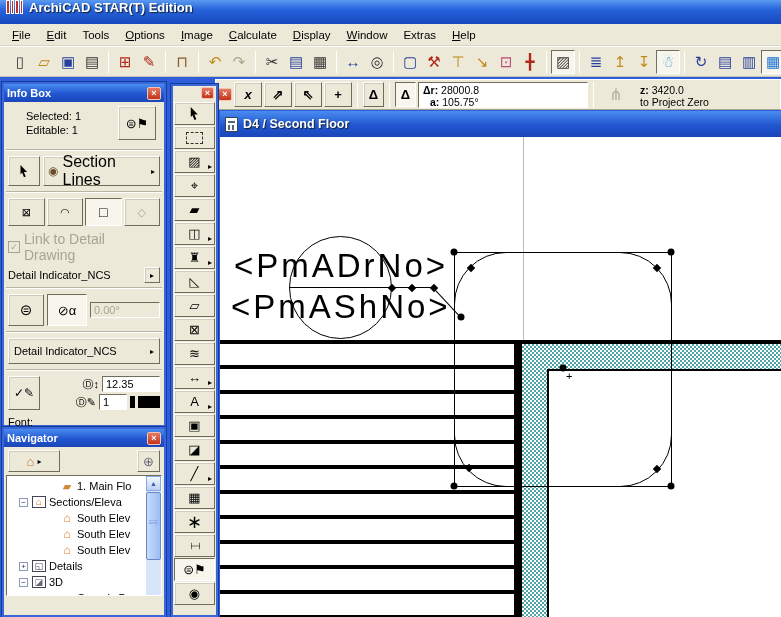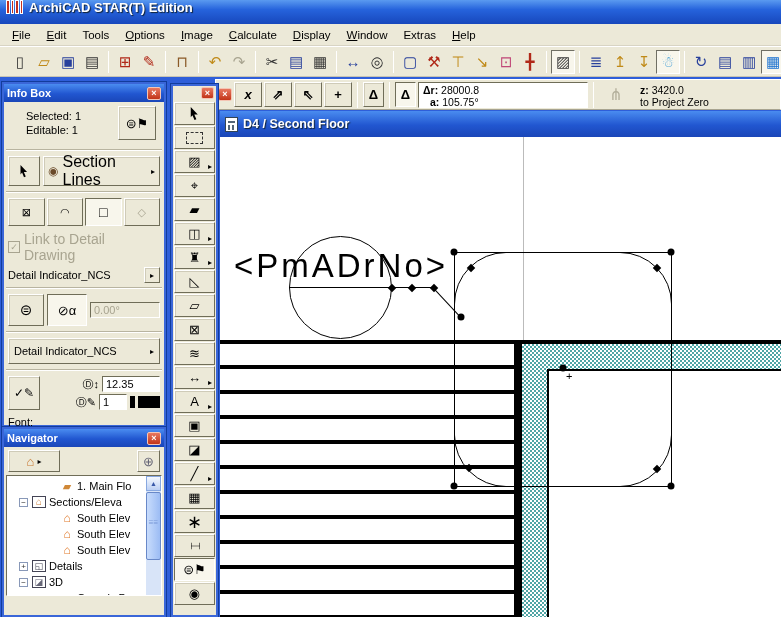--- a/index.html
+++ b/index.html
@@ -271,20 +271,21 @@
     <div class="wall-in-v"></div>
 
     <div class="bnd"></div>
     <div class="bnd round"></div>
 
     <div class="mcircle"></div>
     <div class="mline"></div>
     <div class="leader"></div>
 
     <div class="marker-text" style="left:14px; top:110px">&lt;PmADrNo&gt;</div>
+    <div class="marker-text" style="left:11px; top:151px">&lt;PmAShNo&gt;</div>
 
     <div class="dot" style="left:234px; top:115px"></div>
     <div class="dot" style="left:451px; top:115px"></div>
     <div class="dot" style="left:451px; top:349px"></div>
     <div class="dot" style="left:234px; top:349px"></div>
     <div class="dot" style="left:241px; top:180px"></div>
     <div class="dot" style="left:343px; top:231px"></div>
     <div class="plus-mark" style="left:346px; top:234px">+</div>
     <div class="dmd" style="left:251px; top:131px"></div>
     <div class="dmd" style="left:437px; top:131px"></div>

